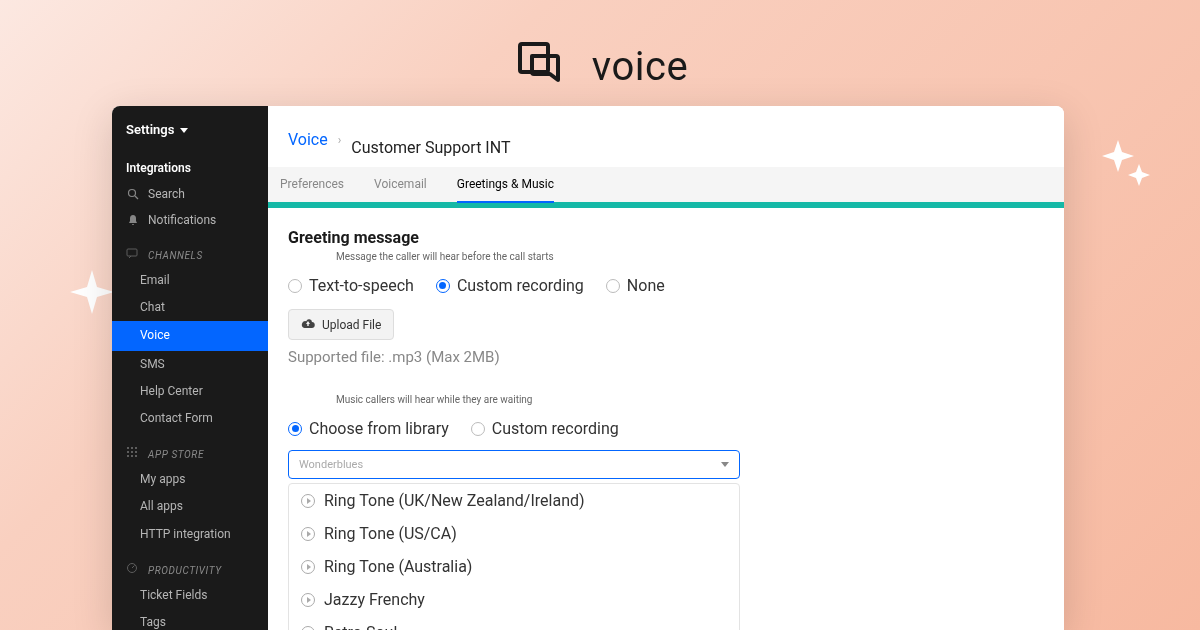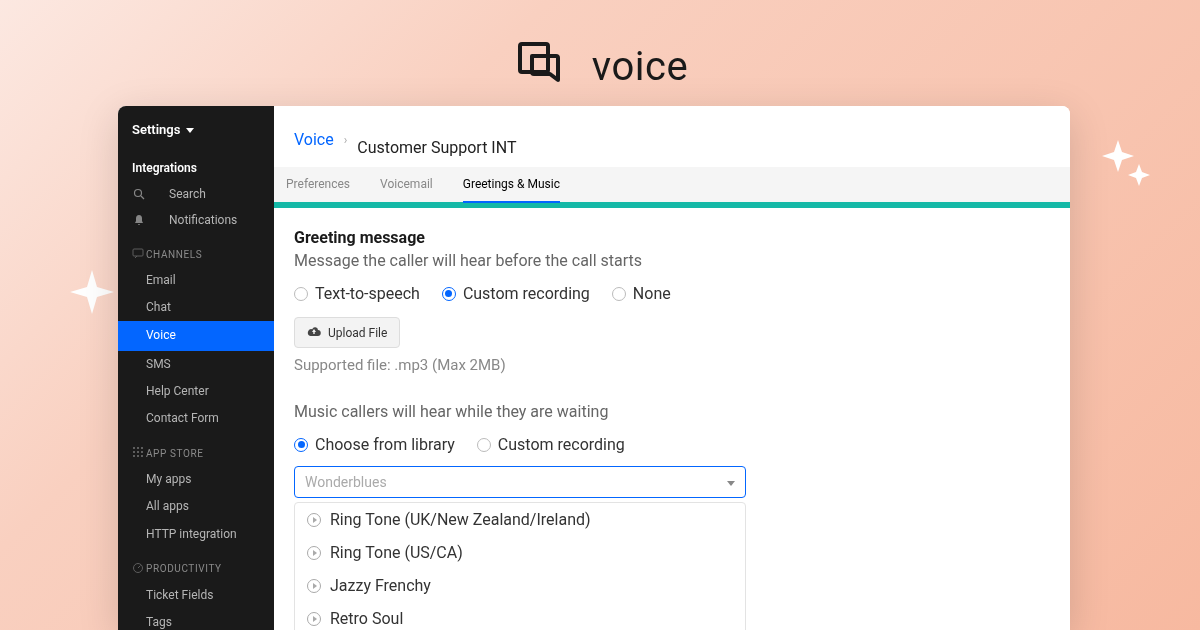--- a/index.html
+++ b/index.html
@@ -7,53 +7,53 @@
 .bg { position: absolute; inset: 0; background: linear-gradient(135deg, #fce8e1 0%, #f9d0c0 30%, #f7b9a0 100%); }
 
 .sparkle { position: absolute; color: #fff; }
 .sparkle svg { display: block; }
 .sparkle-top-right { top: 128px; right: 48px; }
 .sparkle-left { top: 268px; left: 68px; }
 
 .logo-row { position: absolute; top: 36px; left: 0; right: 0; display: flex; align-items: center; justify-content: center; gap: 24px; }
 .logo-text { font-size: 40px; font-weight: 400; color: #1a1a1a; letter-spacing: 0.5px; }
 
-.app { position: absolute; top: 106px; left: 118px; width: 952px; height: 524px; background: #fff; border-radius: 8px 8px 0 0; overflow: hidden; box-shadow: 0 10px 40px rgba(0,0,0,0.15); display: flex; }
+.app { position: absolute; top: 106px; left: 112px; width: 952px; height: 524px; background: #fff; border-radius: 8px 8px 0 0; overflow: hidden; box-shadow: 0 10px 40px rgba(0,0,0,0.15); display: flex; }
 
 .sidebar { width: 156px; background: #1a1a1a; color: #ccc; display: flex; flex-direction: column; font-size: 12px; }
 .settings-row { display: flex; align-items: center; gap: 6px; padding: 16px 14px 18px; color: #fff; font-size: 13px; font-weight: 600; }
 .section-title { padding: 6px 14px; color: #fff; font-size: 12px; font-weight: 600; }
-.side-item { display: flex; align-items: center; gap: 23px; padding: 6px 14px; color: #b5b5b5; cursor: pointer; }
+.side-item { display: flex; align-items: center; gap: 8px; padding: 6px 14px; color: #b5b5b5; cursor: pointer; }
 .side-item .ic { width: 14px; height: 14px; display: inline-flex; align-items: center; justify-content: center; opacity: 0.7; }
-.side-group-label { display: flex; align-items: center; padding: 14px 14px 6px; color: #8a8a8a; text-transform: uppercase; font-size: 10px; letter-spacing: 0.6px; }
+.side-group-label { display: flex; align-items: flex-end; gap: 8px; padding: 14px 14px 6px; color: #8a8a8a; text-transform: uppercase; font-size: 10px; letter-spacing: 0.6px; font-style: italic; }
 .side-group-label .ic { width: 14px; height: 14px; opacity: 0.6; }
 .side-subitem { padding: 4px 14px 4px 28px; color: #b5b5b5; cursor: pointer; font-size: 12px; line-height: 1.6; }
 .side-subitem.active { background: #0366ff; color: #fff; border-radius: 0; padding-top: 5px; padding-bottom: 5px; }
 
 .main { flex: 1; display: flex; flex-direction: column; background: #fff; }
 .crumbs { padding: 16px 20px 10px; font-size: 16px; display: flex; align-items: center; gap: 10px; }
 .crumb-link { color: #0366ff; }
 .crumb-sep { color: #aaa; font-size: 12px; }
 .crumb-final { color: #222; margin-top: 16px; }
 .tabs { display: flex; gap: 30px; padding: 0 12px; background: #f5f5f5; border-bottom: 6px solid #14b8a6; }
 .tab { padding: 10px 0; font-size: 12px; color: #888; cursor: pointer; }
 .tab.active { color: #000000; border-bottom: 2px solid #0366ff; margin-bottom: -1px; }
 
 .content { padding: 20px; }
 .h { font-size: 16px; font-weight: 700; color: #1a1a1a; }
-.sub { font-size: 16px; color: #666; margin-top: 4px; }
+.sub { font-size: 10px; color: #666; margin-top: 4px; margin-left: 48px; }
 .radios { display: flex; gap: 22px; margin-top: 14px; }
 .radio { display: flex; align-items: center; gap: 7px; font-size: 16px; color: #333; cursor: pointer; }
 .radio-dot { width: 14px; height: 14px; border-radius: 50%; border: 1.5px solid #bbb; position: relative; }
 .radio.selected .radio-dot { border-color: #0366ff; }
 .radio.selected .radio-dot::after { content: ""; position: absolute; inset: 2.5px; background: #0366ff; border-radius: 50%; }
 .upload-btn { display: inline-flex; align-items: center; gap: 7px; margin-top: 14px; padding: 7px 12px; background: #f3f3f3; border: 1px solid #ddd; border-radius: 4px; font-size: 12px; cursor: pointer; color: #333; }
 .file-hint { font-size: 15px; color: #888; margin-top: 8px; }
 .block2 { margin-top: 28px; }
-.select-box { margin-top: 12px; width: 452px; border: 1.5px solid #0366ff; border-radius: 4px; padding: 7px 10px; display: flex; align-items: center; justify-content: space-between; font-size: 14px; color: #aaa; cursor: pointer; }
+.select-box { margin-top: 12px; width: 452px; border: 1.5px solid #0366ff; border-radius: 4px; padding: 7px 10px; display: flex; align-items: center; justify-content: space-between; font-size: 11px; color: #aaa; cursor: pointer; }
 .options { margin-top: 4px; width: 452px; border: 1px solid #e3e3e3; border-radius: 4px; background: #fff; }
 .option { display: flex; align-items: center; gap: 9px; padding: 7px 12px; font-size: 16px; color: #333; cursor: pointer; }
 .option .play { width: 14px; height: 14px; border: 1.2px solid #aaa; border-radius: 50%; display: inline-flex; align-items: center; justify-content: center; }
 .option .play::before { content: ""; width: 0; height: 0; border-left: 4px solid #aaa; border-top: 3px solid transparent; border-bottom: 3px solid transparent; margin-left: 1px; }
 </style>
 </head>
 <body>
 
 <div class="bg"></div>
 
@@ -218,20 +218,24 @@
           <div class="option">
               <span class="play"></span>
               <span>Ring Tone (UK/New Zealand/Ireland)</span>
             </div>
           <div class="option">
               <span class="play"></span>
               <span>Ring Tone (US/CA)</span>
             </div>
           <div class="option">
               <span class="play"></span>
+              <span>Ring Tone (Australia)</span>
+            </div>
+          <div class="option">
+              <span class="play"></span>
               <span>Jazzy Frenchy</span>
             </div>
           <div class="option">
               <span class="play"></span>
               <span>Retro Soul</span>
             </div>
           <div class="option">
               <span class="play"></span>
               <span>Light Touch</span>
             </div>

